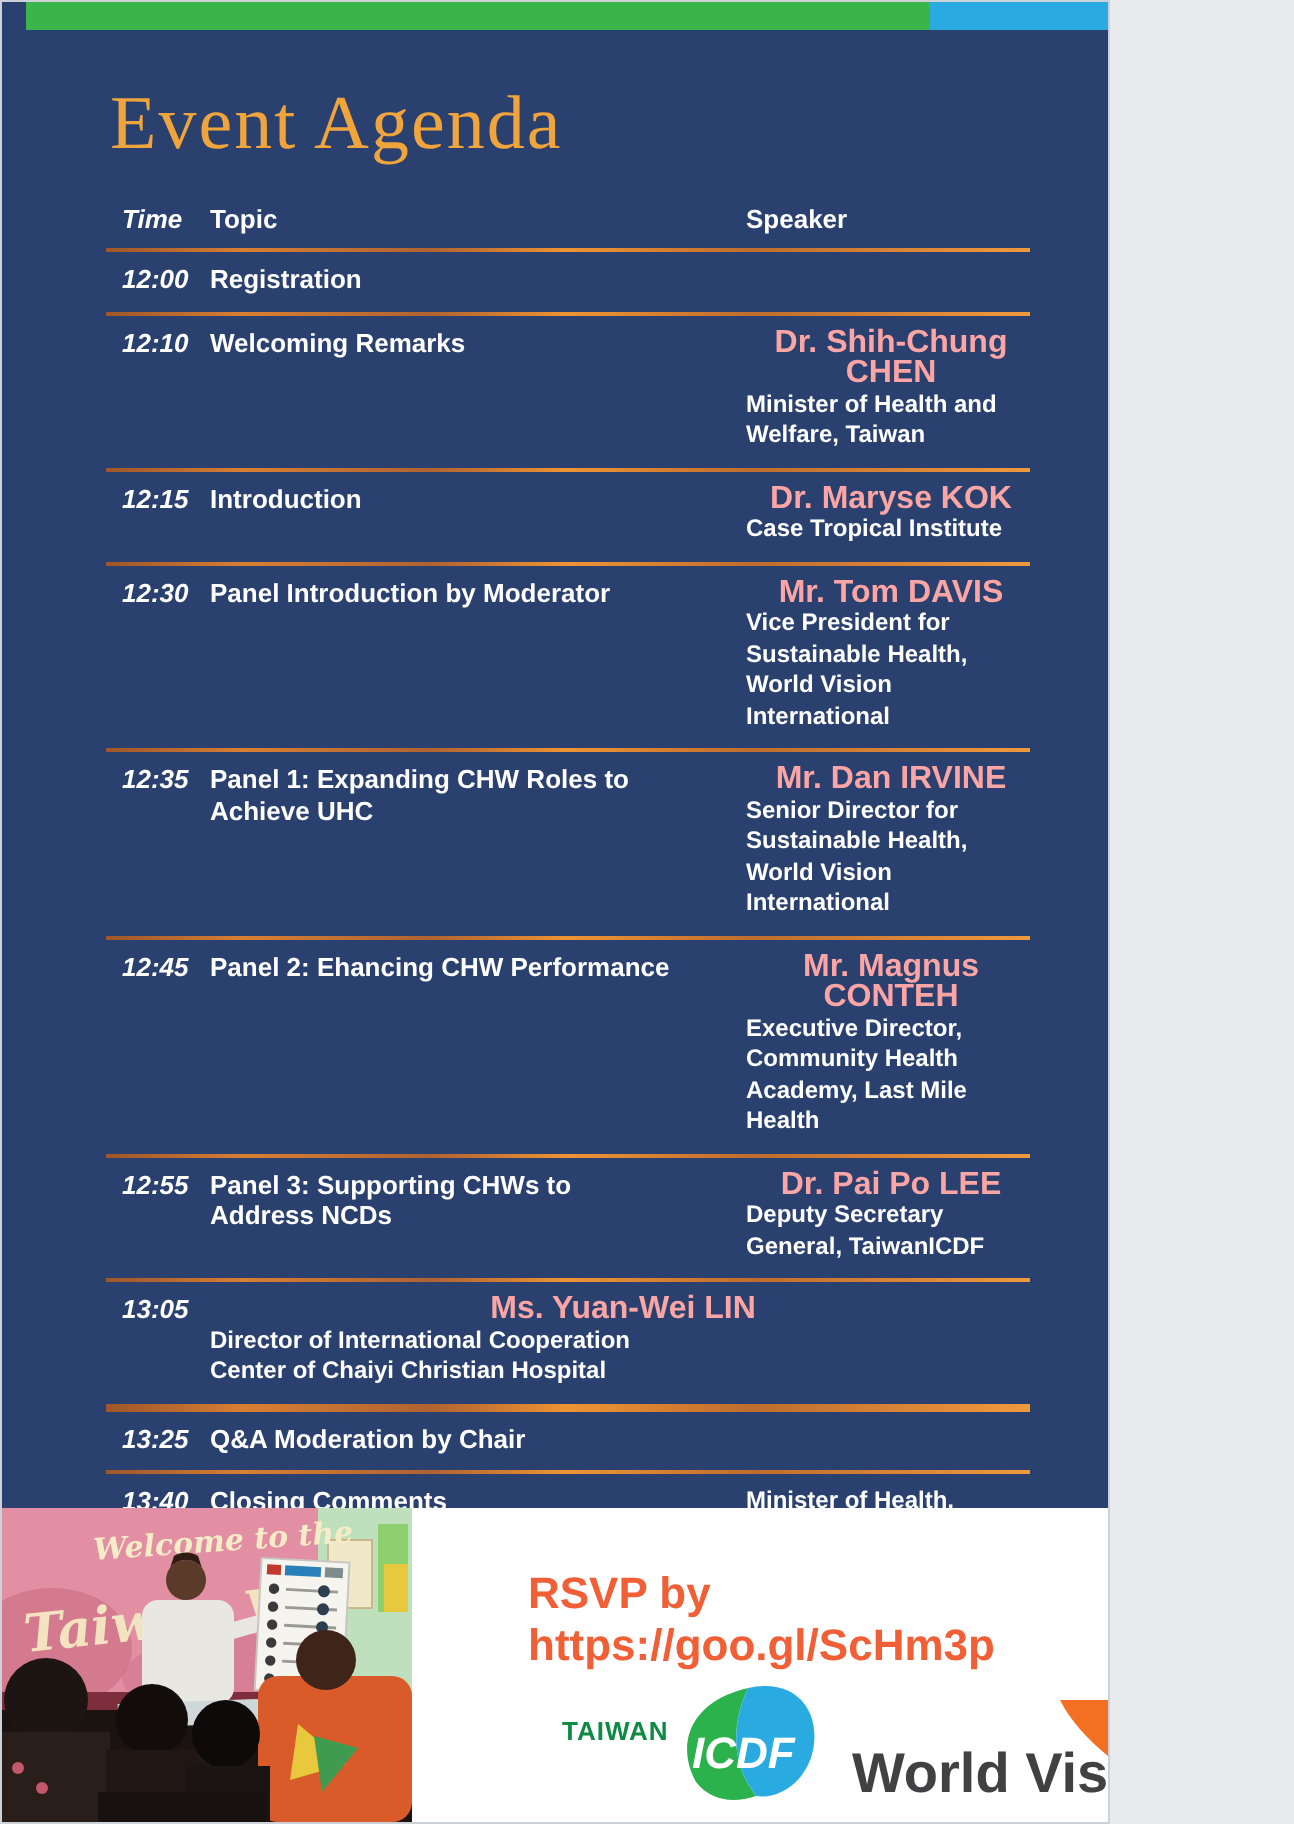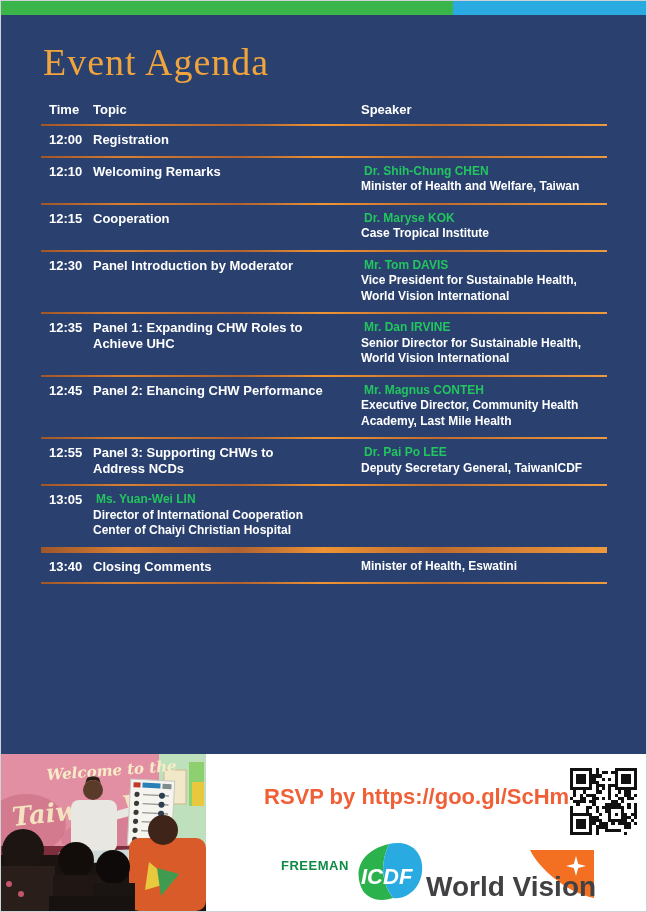--- a/index.html
+++ b/index.html
@@ -1,41 +1,42 @@
 <!DOCTYPE html>
 <html><head>
 <meta charset="utf-8">
 <style>
   html,body{margin:0;padding:0;background:#e8eaed;}
   .page{
-    width:647px;height:912px;position:relative;overflow:hidden;
+    width:555px;height:912px;position:relative;overflow:hidden;
     background:#2a406f;border:1px solid #cdd2d9;box-sizing:border-box;
     font-family:"Liberation Sans",sans-serif;
+    padding-left:12px;
   }
   
   .topbar{height:14px;display:flex;}
   .topbar .green{width:452px;background:#3ab54a;}
   .topbar .blue{flex:1;background:#29abe2;}
 
   
   .content{padding:25px 39px 0 40px;}
   .title{
     font-family:"Liberation Serif",serif;font-weight:400;
     color:#f0a43c;font-size:38px;line-height:44px;margin:0 0 16px 2px;
     letter-spacing:1px;
   }
   .thead{display:flex;color:#ffffff;font-weight:bold;font-size:13px;padding:2px 0 7px 0;}
-  .col-time{width:52px;padding-left:8px;box-sizing:border-box;}
+  .col-time{width:52px;padding-left:8px;box-sizing:border-box;font-style:italic;}
   .col-topic{width:268px;box-sizing:border-box;padding-right:10px;}
   .col-speaker{flex:1;}
   .sep{height:2px;background:linear-gradient(90deg,#9e562a,#d97f33 15%,#b06231 35%,#ef9434 50%,#c06c2e 70%,#f09a3e 100%);}
   .row{display:flex;color:#ffffff;font-weight:bold;font-size:13px;line-height:15.5px;padding:6px 0 8px 0;}
   .row .topic,.row .spk-desc{white-space:pre-line;}
   .row .time{}
-  .spk-name{color:#22c55e;white-space:pre-line;padding-left:3px;font-size:12px;}
+  .spk-name{color:#fca5a5;white-space:pre-line;padding-left:3px;font-size:16px;text-align:center;}
   .spk-desc{font-size:12px;}
 
   
   .footer{position:absolute;left:0;bottom:0;width:100%;height:157px;background:#ffffff;}
   .photo{position:absolute;left:0;top:0;width:205px;height:157px;display:block;}
   .rsvp{position:absolute;left:263px;top:30px;font-size:22px;font-weight:bold;color:#f15f36;letter-spacing:0px;}
   .qr{position:absolute;left:569px;top:14px;width:67px;height:67px;background:#fff;}
   .icdf{position:absolute;left:280px;top:86px;display:flex;align-items:center;height:62px;}
   .icdf .country{color:#0e8a44;font-size:13px;font-weight:bold;letter-spacing:0.5px;margin-right:2px;position:relative;top:-6px;}
   .wv{position:absolute;left:425px;top:94px;width:210px;height:58px;}
@@ -71,21 +72,21 @@
           <div class="col-time time">12:10</div>
           <div class="col-topic topic">Welcoming Remarks</div>
           <div class="col-speaker">
             <div class="spk-name">Dr. Shih-Chung CHEN</div>
             <div class="spk-desc">Minister of Health and Welfare, Taiwan</div>
           </div>
         </div>
         <div class="sep"></div>
         <div class="row">
           <div class="col-time time">12:15</div>
-          <div class="col-topic topic">Cooperation</div>
+          <div class="col-topic topic">Introduction</div>
           <div class="col-speaker">
             <div class="spk-name">Dr. Maryse KOK</div>
             <div class="spk-desc">Case Tropical Institute</div>
           </div>
         </div>
         <div class="sep"></div>
         <div class="row">
           <div class="col-time time">12:30</div>
           <div class="col-topic topic">Panel Introduction by Moderator</div>
           <div class="col-speaker">
@@ -129,20 +130,25 @@
         <div class="row">
           <div class="col-time time">13:05</div>
           <div class="col-speaker">
             <div class="spk-name">Ms. Yuan-Wei LIN</div>
             <div class="spk-desc">Director of International Cooperation
 Center of Chaiyi Christian Hospital</div>
           </div>
         </div>
         <div class="sep"></div>
         <div class="sep"></div>
+        <div class="row">
+          <div class="col-time time">13:25</div>
+          <div class="col-topic topic">Q&amp;A Moderation by Chair</div>
+          <div class="col-speaker"></div>
+        </div>
         <div class="sep"></div>
         <div class="row">
           <div class="col-time time">13:40</div>
           <div class="col-topic topic">Closing Comments</div>
           <div class="col-speaker">
             <div class="spk-desc">Minister of Health, Eswatini</div>
           </div>
         </div>
         <div class="sep"></div>
       </div>
@@ -457,21 +463,21 @@
         <rect x="2" y="20" width="1" height="1" fill="#111"></rect>
         <rect x="3" y="20" width="1" height="1" fill="#111"></rect>
         <rect x="4" y="20" width="1" height="1" fill="#111"></rect>
         <rect x="5" y="20" width="1" height="1" fill="#111"></rect>
         <rect x="6" y="20" width="1" height="1" fill="#111"></rect>
         <rect x="8" y="20" width="1" height="1" fill="#111"></rect>
         <rect x="17" y="20" width="1" height="1" fill="#111"></rect>
       </svg>
 
     <div class="icdf">
-      <span class="country">FREEMAN</span>
+      <span class="country">TAIWAN</span>
       <svg width="74" height="60" viewBox="0 0 74 60" xmlns="http://www.w3.org/2000/svg">
         <path d="M12,50 C2,32 8,10 38,3 C30,20 29,40 42,57 C30,61 19,59 12,50 Z" fill="#2bb24c"></path>
         <path d="M38,3 C60,-2 73,12 71,31 C69,48 55,59 42,57 C29,40 30,20 38,3 Z" fill="#29abe2"></path>
         <text x="10" y="43" font-family="Liberation Sans, sans-serif" font-weight="bold" font-style="italic" font-size="22" fill="#ffffff">ICDF</text>
       </svg>
     </div>
 
     <svg class="wv" viewBox="0 0 210 58" xmlns="http://www.w3.org/2000/svg">
       <path d="M104,2 L168,2 L168,50 C154,47 140,40 128,30 C118,22 109,12 104,2 Z" fill="#f36f21"></path>
       <path d="M150,8 L152.2,16 L160,18 L152.2,20 L150,28 L147.8,20 L140,18 L147.8,16 Z" fill="#ffffff"></path>

